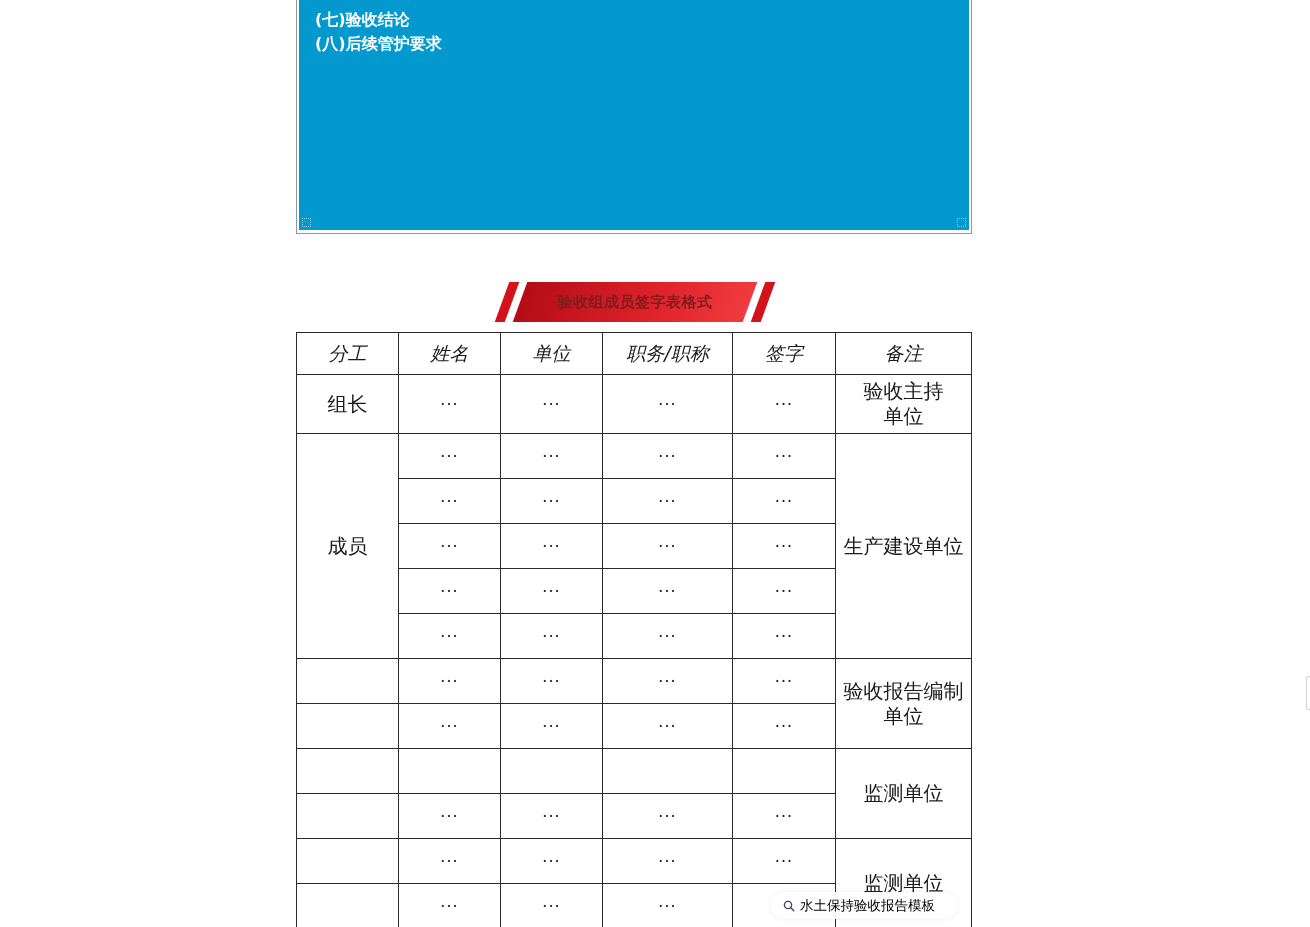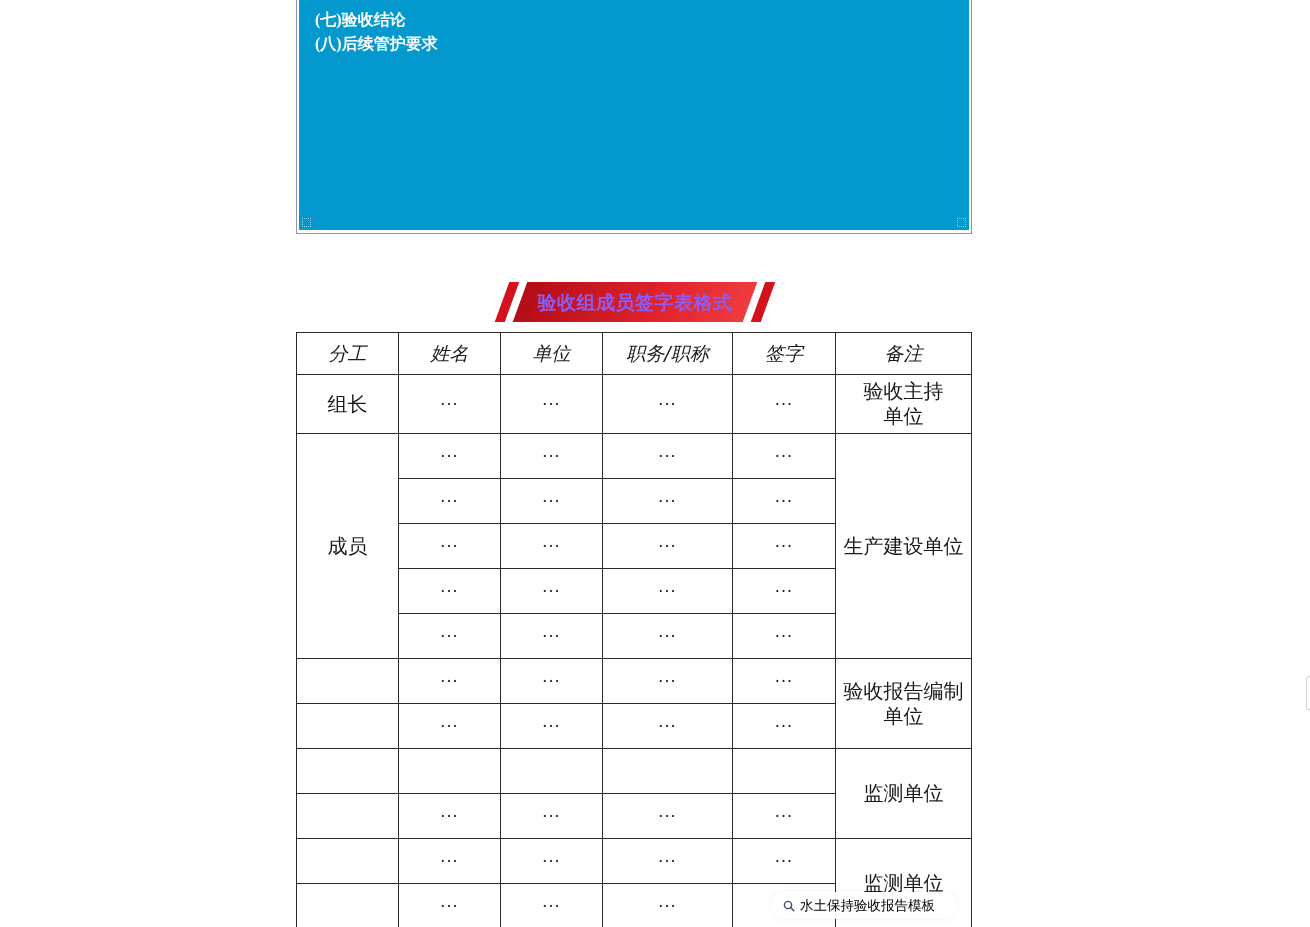--- a/index.html
+++ b/index.html
@@ -1,30 +1,30 @@
 <!DOCTYPE html>
 <html><head>
 <meta charset="utf-8">
 <style>
   html, body { margin:0; padding:0; background:#ffffff; }
   body { width:1310px; height:927px; position:relative; overflow:hidden; font-family:"DejaVu Sans", sans-serif; }
   .bluebox-outer { position:absolute; left:296px; top:0; width:676px; height:234px; border:1px solid #8a97a8; border-top:none; box-sizing:border-box; background:#fff; }
-  .bluebox { position:absolute; left:2px; top:0; right:2px; bottom:3px; background:#0399cf; color:#ffffff; padding:8px 16px 0 16px; box-sizing:border-box;font-family:Liberation Serif, serif; }
+  .bluebox { position:absolute; left:2px; top:0; right:2px; bottom:3px; background:#0399cf; color:#ffffff; padding:8px 16px 0 16px; box-sizing:border-box; }
   .bluebox h3 { margin:0; font-size:16px; font-weight:bold; line-height:24px; }
   .bluebox p { margin:6px 0 6px 0; font-size:15.5px; line-height:26px; letter-spacing:0.6px; }
   .bluebox p.short { margin-top:4px; margin-bottom:4px; }
   .corner { position:absolute; width:7px; height:7px; border:1px dotted rgba(255,255,255,0.55); }
   .corner.bl { left:3px; bottom:3px; }
   .corner.br { right:3px; bottom:3px; }
   .banner { position:absolute; left:496px; top:282px; width:278px; height:40px; }
   .banner .stripe { position:absolute; top:0; width:10px; height:40px; background:#d4121c; transform:skewX(-20deg); }
   .banner .stripe.l { left:6px; }
   .banner .stripe.r { right:6px; }
   .banner .main { position:absolute; left:24px; top:0; width:230px; height:40px; background:linear-gradient(90deg,#b30d16 0%,#e0222b 60%,#ef3b3f 100%); transform:skewX(-20deg); }
-  .banner .title { position:absolute; left:0; top:0; width:278px; height:56px; line-height:40px; text-align:center; color:#8b5cf6; font-weight:bold; font-size:19px; letter-spacing:0.5px; }
+  .banner .title { position:absolute; left:0; top:0; width:278px; height:56px; line-height:40px; text-align:center; color:#7f1d1d; font-weight:bold; font-size:15px; letter-spacing:0.5px; }
   table.sign { position:absolute; left:296px; top:332px; border-collapse:collapse; font-family:"DejaVu Serif", serif; color:#1a1a1a; }
   table.sign td, table.sign th { border:1.5px solid #2a2a2a; text-align:center; vertical-align:middle; padding:0; box-sizing:border-box; }
   table.sign th { font-family:"DejaVu Sans", sans-serif; font-weight:normal; font-size:19px; height:42px;font-style:italic; }
   table.sign td { font-size:20px; height:45px; }
   table.sign td.dots { font-size:16px; letter-spacing:1px; }
   table.sign td.note { font-size:20px; line-height:25px; }
   .search-chip { position:absolute; left:771px; top:892px; width:186px; height:27px; border-radius:14px; background:rgba(255,255,255,0.92); box-shadow:0 0 6px rgba(0,0,0,0.06); display:flex; align-items:center; padding-left:12px; box-sizing:border-box; font-size:13.5px; color:#000000; }
   .search-chip svg { margin-right:5px; }
   .side-handle { position:absolute; left:1306px; top:676px; width:4px; height:32px; border-left:1px solid #cfd3da; border-top:1px solid #cfd3da; border-bottom:1px solid #cfd3da; border-radius:3px 0 0 3px; background:#fff; }
 </style>

